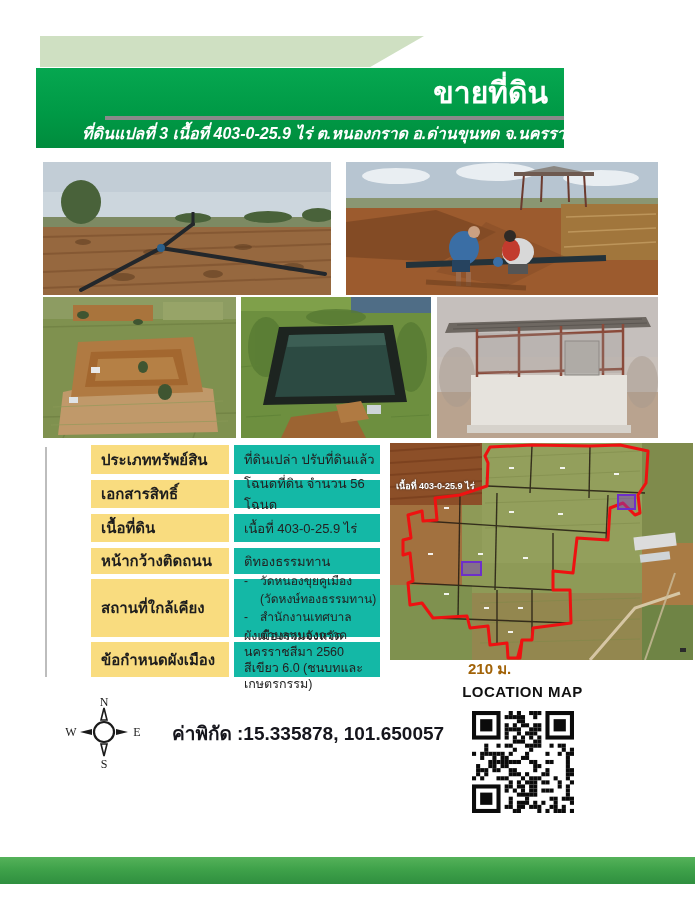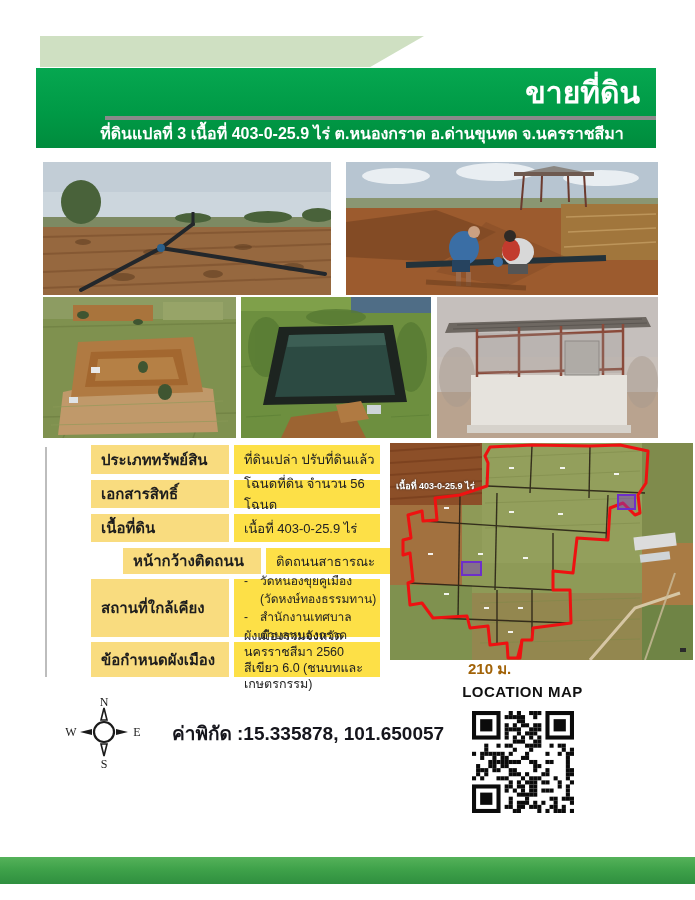--- a/index.html
+++ b/index.html
@@ -3,44 +3,44 @@
 <meta charset="utf-8">
 <style>
   html,body{margin:0;padding:0;background:#ffffff;}
   #page{position:relative;width:695px;height:900px;background:#fff;overflow:hidden;
         font-family:"Liberation Sans","DejaVu Sans",sans-serif;}
   .abs{position:absolute;}
 
   
   #accent-strip{left:40px;top:36px;width:384px;height:31px;background:#cfe0c2;
     clip-path:polygon(0 0,100% 0,86% 100%,0 100%);}
-  #banner{left:36px;top:68px;width:620px;height:80px;
+  #banner{left:36px;top:68px;width:528px;height:80px;
     background:linear-gradient(180deg,#06a750 0%,#009a46 55%,#008c3d 100%);}
   #banner-title{position:absolute;top:2px;right:16px;left:0;height:46px;line-height:46px;
     text-align:right;color:#fff;font-size:30px;font-weight:bold;}
   #banner-divider{position:absolute;left:69px;right:0;top:48px;height:4px;background:#8a8a8a;}
-  #banner-subtitle{position:absolute;left:36px;right:4px;top:53px;height:26px;line-height:26px;
-    text-align:center;color:#fff;font-size:16px;font-weight:bold;white-space:nowrap;}
+  #banner-subtitle{position:absolute;left:46px;right:4px;top:53px;height:26px;line-height:26px;
+    text-align:center;color:#fff;font-size:16px;font-weight:bold;white-space:nowrap;font-style:italic;}
 
   
   .photo{overflow:hidden;background:#888;}
   #photo-a{left:43px;top:162px;width:288px;height:133px;}
   #photo-b{left:346px;top:162px;width:312px;height:133px;}
   #photo-c{left:43px;top:297px;width:193px;height:141px;}
   #photo-d{left:241px;top:297px;width:190px;height:141px;}
   #photo-e{left:437px;top:297px;width:221px;height:141px;}
   .photo svg{position:absolute;left:0;top:0;width:100%;height:100%;}
 
   
   #table-border{left:45px;top:447px;width:2px;height:230px;background:#bdbdbd;}
   .trow{left:47px;width:333px;display:flex;}
   .tlabel{width:138px;background:#f9dc7f;color:#1d1d1d;font-weight:bold;font-size:15px;
     display:flex;align-items:center;padding-left:10px;box-sizing:border-box;margin-left:44px;}
   .tgap{width:5px;background:#fff;}
-  .tvalue{flex:1;background:#fde047;color:#222;font-size:13px;
+  .tvalue{flex:1;background:#14b8a6;color:#222;font-size:13px;
     display:flex;flex-direction:column;justify-content:center;padding-left:10px;box-sizing:border-box;}
   .vline{display:flex;line-height:18px;font-size:12px;}
   .vbullet{width:16px;flex:none;}
   .small-lines{line-height:16px;font-size:12.5px;}
 
   
   #sat-map{left:390px;top:443px;width:303px;height:217px;background:#8e9a57;}
   #map-area-label{position:absolute;left:6px;top:36px;color:#fff;font-size:9px;font-weight:bold;
     text-shadow:0 0 2px #333;}
   #map-width-label{left:468px;top:657px;color:#a16207;font-size:15px;font-weight:bold;}
@@ -254,25 +254,25 @@
         <span>โฉนดที่ดิน จำนวน 56 โฉนด</span>
       </div>
   </div>
   <div class="abs trow" style="top:514px;height:28px;">
     <div class="tlabel">เนื้อที่ดิน</div>
     <div class="tgap"></div>
     <div class="tvalue">
         <span>เนื้อที่  403-0-25.9  ไร่</span>
       </div>
   </div>
-  <div class="abs trow" style="top:548px;height:26px;padding-left:32px;">
+  <div class="abs trow" style="top:548px;height:26px;">
     <div class="tlabel">หน้ากว้างติดถนน</div>
     <div class="tgap"></div>
     <div class="tvalue">
-        <span>ติดถนนสาธารณะ</span>
+        <span>ติทองธรรมทาน</span>
       </div>
   </div>
   <div class="abs trow" style="top:579px;height:58px;">
     <div class="tlabel">สถานที่ใกล้เคียง</div>
     <div class="tgap"></div>
     <div class="tvalue">
       <div class="vline">
         <span class="vbullet">-</span>
         <span>วัดหนองขุยคูเมือง</span>
       </div>

